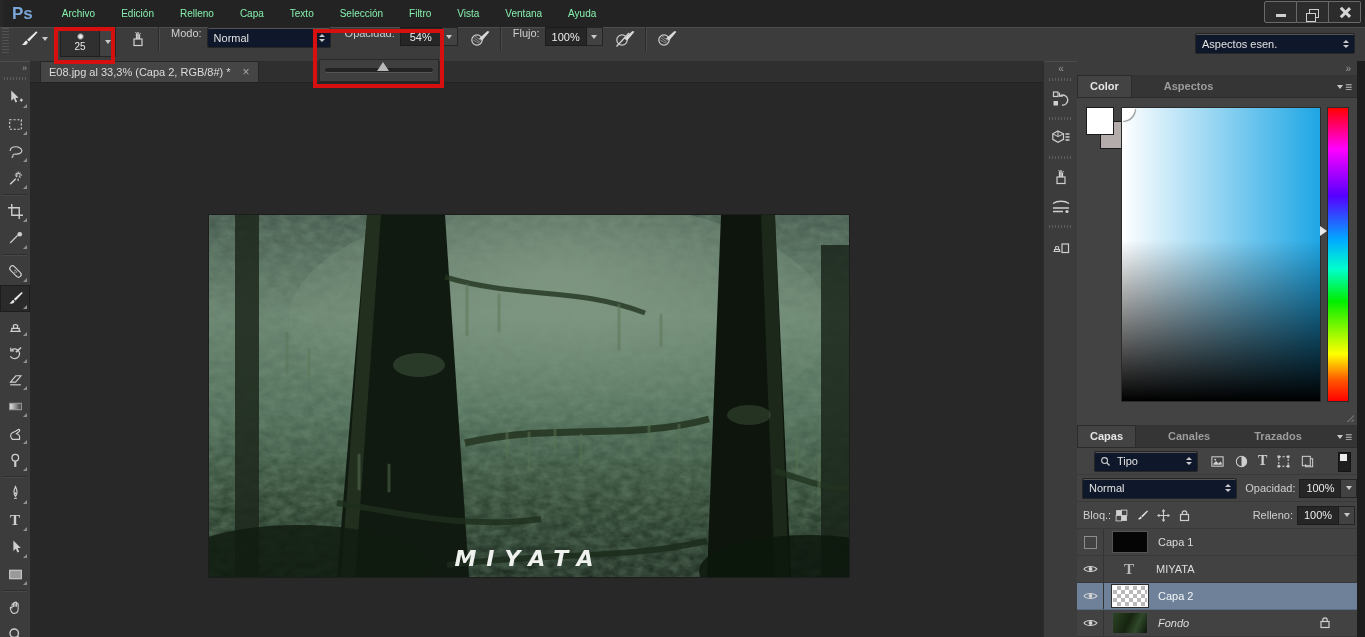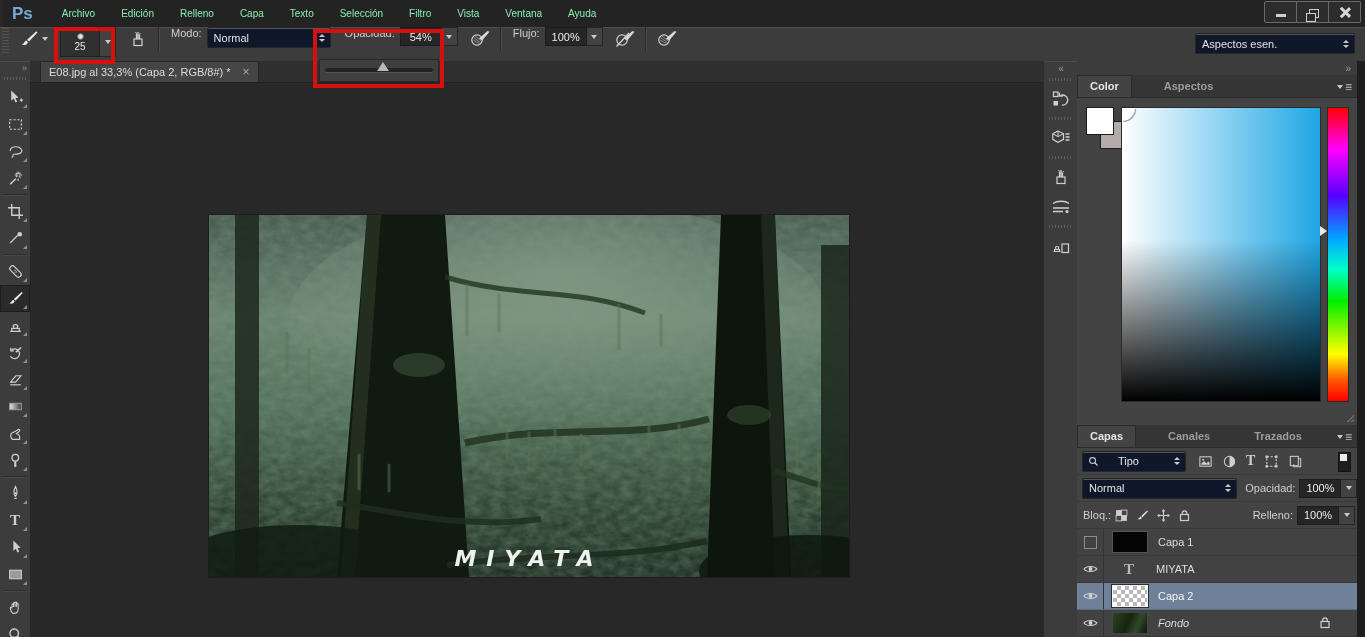--- a/index.html
+++ b/index.html
@@ -92,21 +92,21 @@
     border:1px solid #2a2a2a;}
   .sat-fold{position:absolute;left:0;top:0;width:13px;height:13px;background:#fff;border-bottom-right-radius:100%;box-shadow:1px 1px 1px rgba(0,0,0,.4);}
   .hue-ramp{position:absolute;left:250px;top:9px;width:20px;height:293px;border:1px solid #2a2a2a;
     background:linear-gradient(180deg,#ff0000 0%,#ff00ff 14%,#5500ff 30%,#00aaff 45%,#00ffcc 55%,#00ee00 66%,#ffff00 84%,#ff5500 93%,#ff0000 100%);}
   .hue-ptr{position:absolute;left:243px;top:128px;width:0;height:0;border-top:5px solid transparent;border-bottom:5px solid transparent;border-left:7px solid #e8e8e8;}
   .grip-corner{position:absolute;right:3px;bottom:3px;width:10px;height:10px;
     background:repeating-linear-gradient(135deg,#6a6a6a 0 1px,transparent 1px 3px);clip-path:polygon(100% 0,100% 100%,0 100%);}
   
   .layers-wrap{position:relative;background:#434343;}
   .ctl-row{height:26px;display:flex;align-items:center;position:relative;background:#434343;border-bottom:1px solid #3a3a3a;}
-  .tipo-dd{width:102px;margin-left:5px;gap:13px;}
+  .tipo-dd{width:102px;margin-left:17px;}
   .tipo-dd svg{width:11px;height:11px;margin-left:5px;}
   .filter-icons{display:flex;align-items:center;gap:9px;margin-left:12px;}
   .filter-icons svg{width:15px;height:15px;}
   .switch{position:absolute;right:6px;top:4px;width:11px;height:18px;background:#1e1e1e;border:1px solid #141414;}
   .switch:before{content:"";position:absolute;left:1px;top:1px;width:7px;height:7px;background:#ececec;}
   .lockicons{display:flex;align-items:center;gap:8px;margin-left:4px;}
   .lockicons svg{width:13px;height:13px;}
   .layer-row{height:26px;display:flex;align-items:center;background:#424242;border-bottom:1px solid #383838;position:relative;}
   .layer-row.selected{background:#6e8199;border-bottom:1px solid #5a6c82;}
   .layer-row.selected .lname{color:#f4f6f8;}

